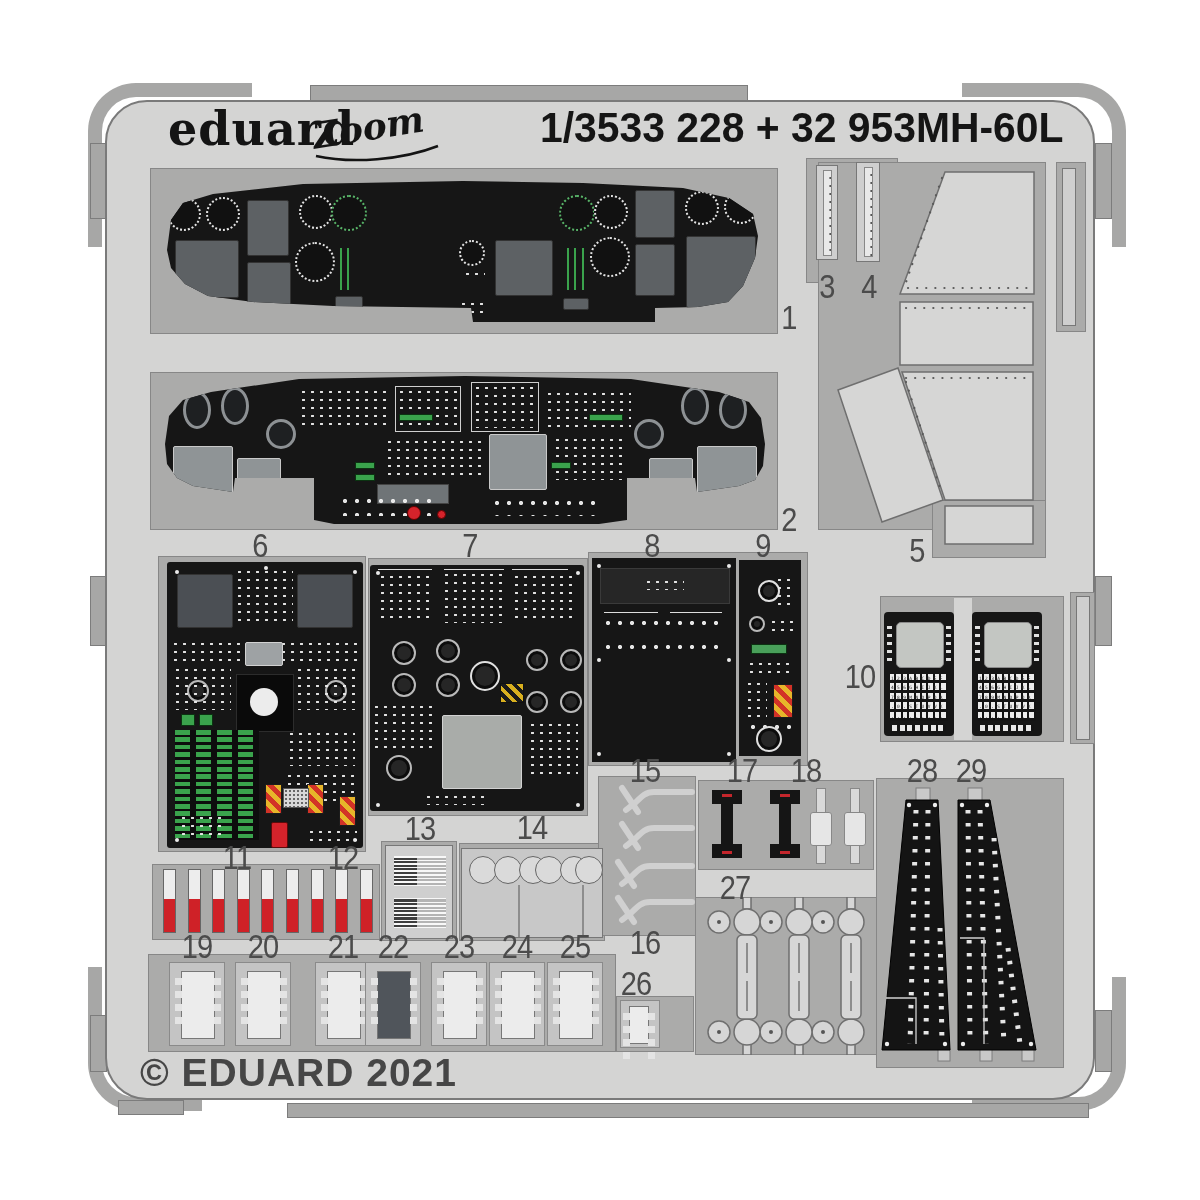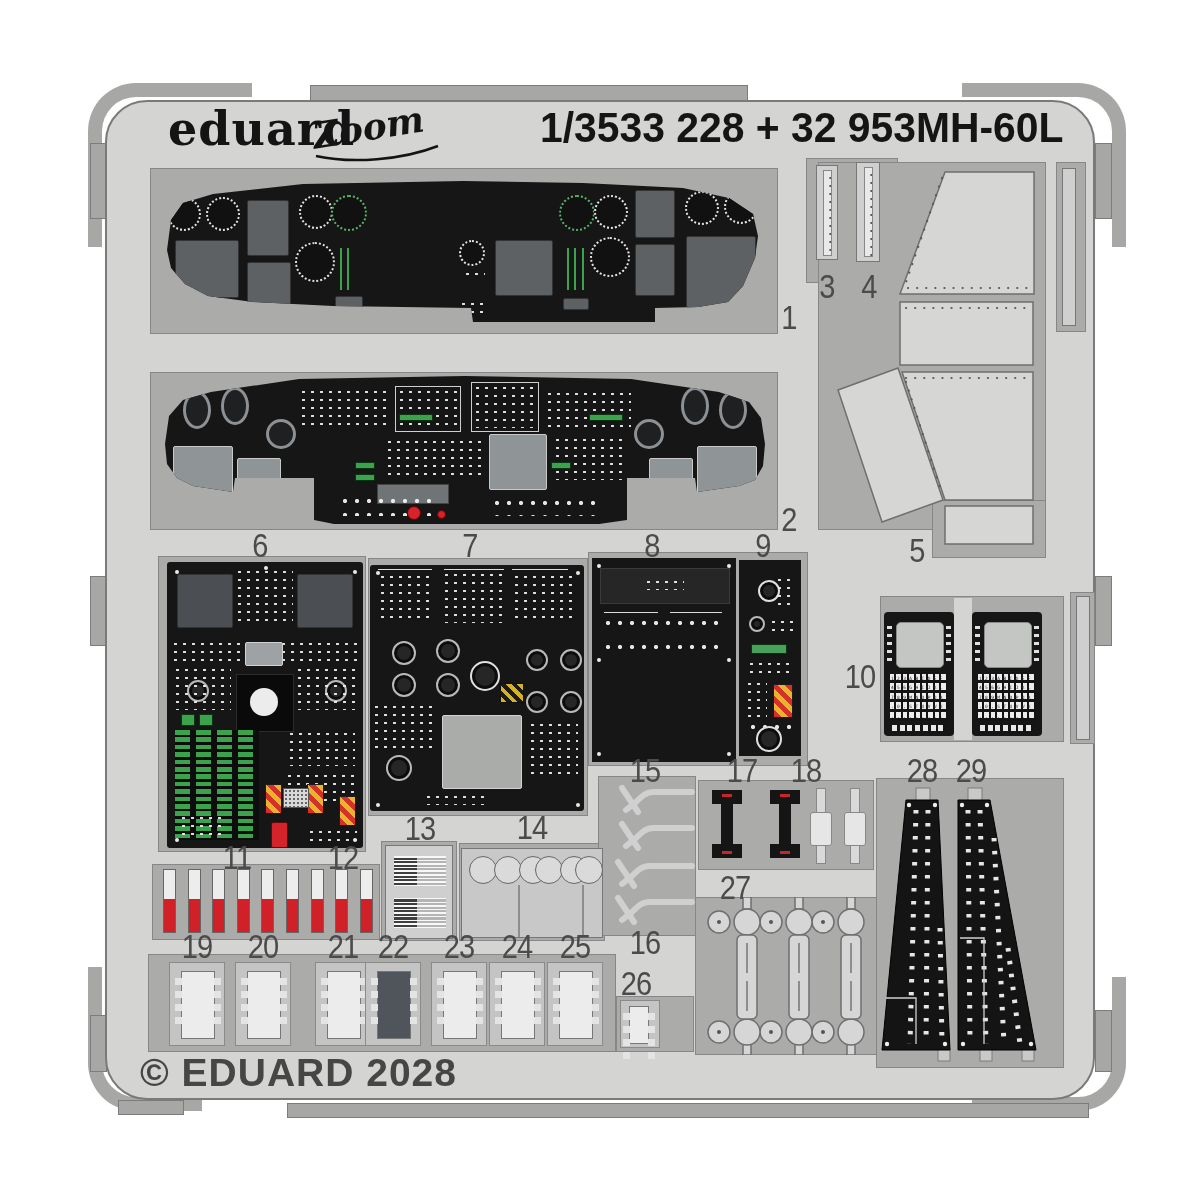--- a/index.html
+++ b/index.html
@@ -525,15 +525,15 @@
       <div class="lbl" style="left: 393px; top: 947px;">22</div>
       <div class="lbl" style="left: 459px; top: 947px;">23</div>
       <div class="lbl" style="left: 517px; top: 947px;">24</div>
       <div class="lbl" style="left: 575px; top: 947px;">25</div>
       <div class="lbl" style="left: 636px; top: 984px;">26</div>
       <div class="lbl" style="left: 735px; top: 888px;">27</div>
       <div class="lbl" style="left: 922px; top: 771px;">28</div>
       <div class="lbl" style="left: 971px; top: 771px;">29</div>
     </div>
 
-  <div class="footer-left">© EDUARD 2028</div>
+  <div class="footer-left">© EDUARD 2021</div>
 
 </div>
 
 </body></html>

